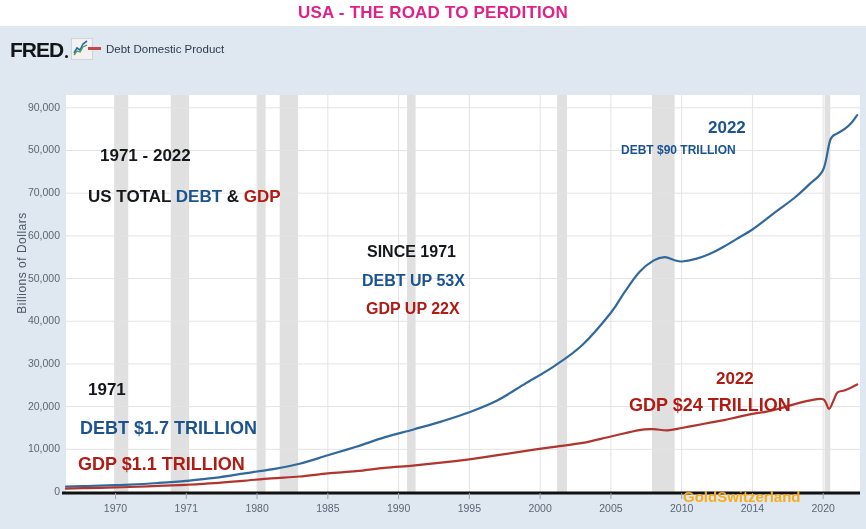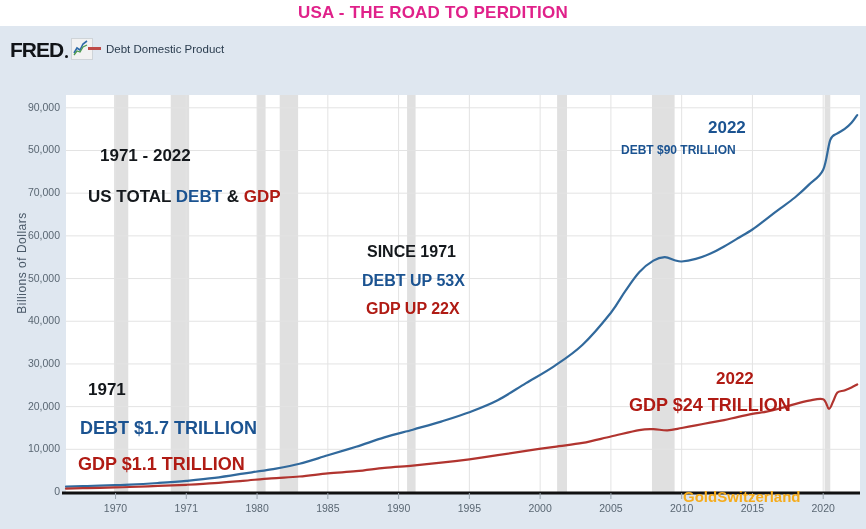--- a/index.html
+++ b/index.html
@@ -177,21 +177,21 @@
         <div class="ytick" style="left: 12px; top: 74.8065px;">90,000</div>
         <div class="xtick" style="left: 90.5365px; top: 476px;">1970</div>
         <div class="xtick" style="left: 161.303px; top: 476px;">1971</div>
         <div class="xtick" style="left: 232.07px; top: 476px;">1980</div>
         <div class="xtick" style="left: 302.836px; top: 476px;">1985</div>
         <div class="xtick" style="left: 373.602px; top: 476px;">1990</div>
         <div class="xtick" style="left: 444.369px; top: 476px;">1995</div>
         <div class="xtick" style="left: 515.135px; top: 476px;">2000</div>
         <div class="xtick" style="left: 585.902px; top: 476px;">2005</div>
         <div class="xtick" style="left: 656.668px; top: 476px;">2010</div>
-        <div class="xtick" style="left: 727.435px; top: 476px;">2015</div>
+        <div class="xtick" style="left: 727.435px; top: 476px;">2014</div>
         <div class="xtick" style="left: 798.201px; top: 476px;">2020</div>
       </div>
     <div id="annolayer">
         <div class="anno" style="left: 100px; top: 120px; font-size: 17px;"><span class="c-black">1971 - 2022</span></div>
         <div class="anno" style="left: 88px; top: 161px; font-size: 17px;"><span class="c-black">US TOTAL </span><span class="c-blue">DEBT</span><span class="c-black"> &amp; </span><span class="c-red">GDP</span></div>
         <div class="anno" style="left: 367px; top: 217px; font-size: 16px;"><span class="c-black">SINCE 1971</span></div>
         <div class="anno" style="left: 362px; top: 246px; font-size: 16px;"><span class="c-blue">DEBT UP 53X</span></div>
         <div class="anno" style="left: 366px; top: 274px; font-size: 16px;"><span class="c-red">GDP UP 22X</span></div>
         <div class="anno" style="left: 88px; top: 354px; font-size: 17px;"><span class="c-black">1971</span></div>
         <div class="anno" style="left: 80px; top: 392px; font-size: 18px;"><span class="c-blue">DEBT $1.7 TRILLION</span></div>

